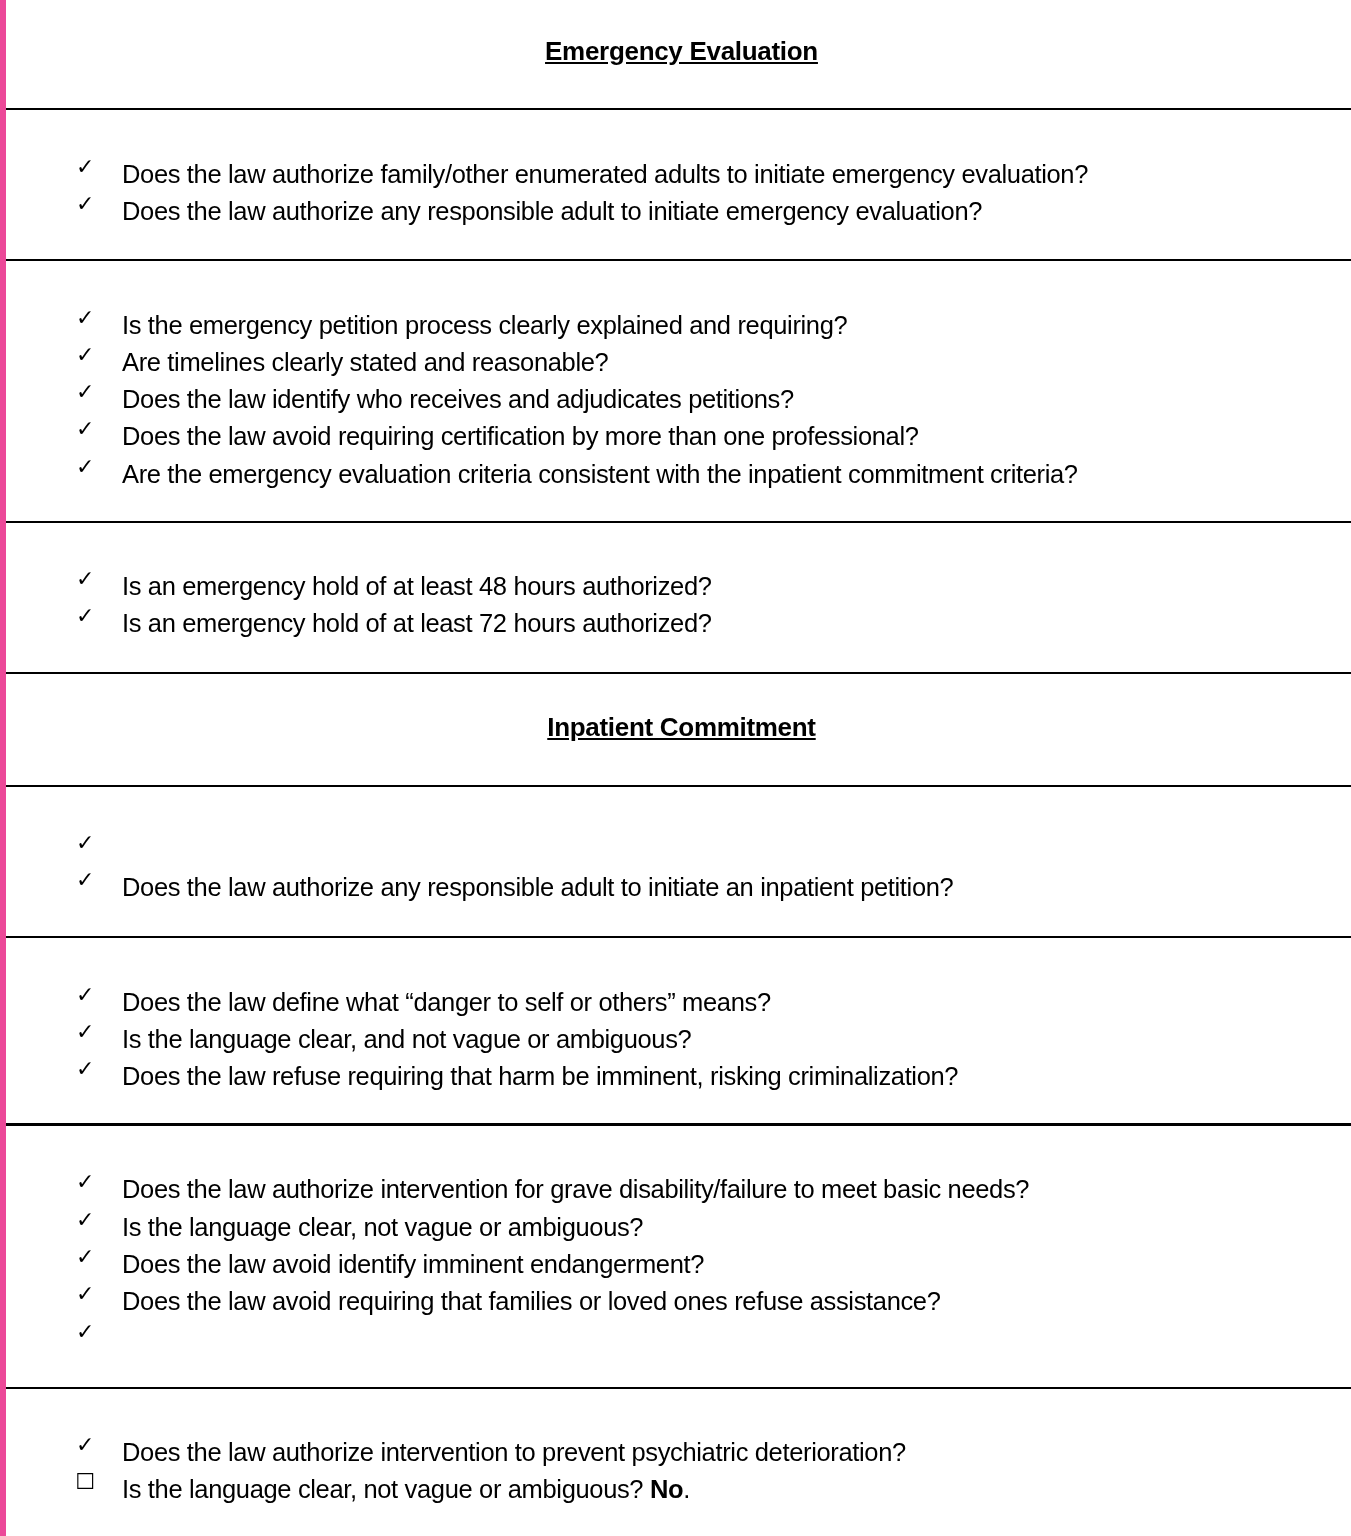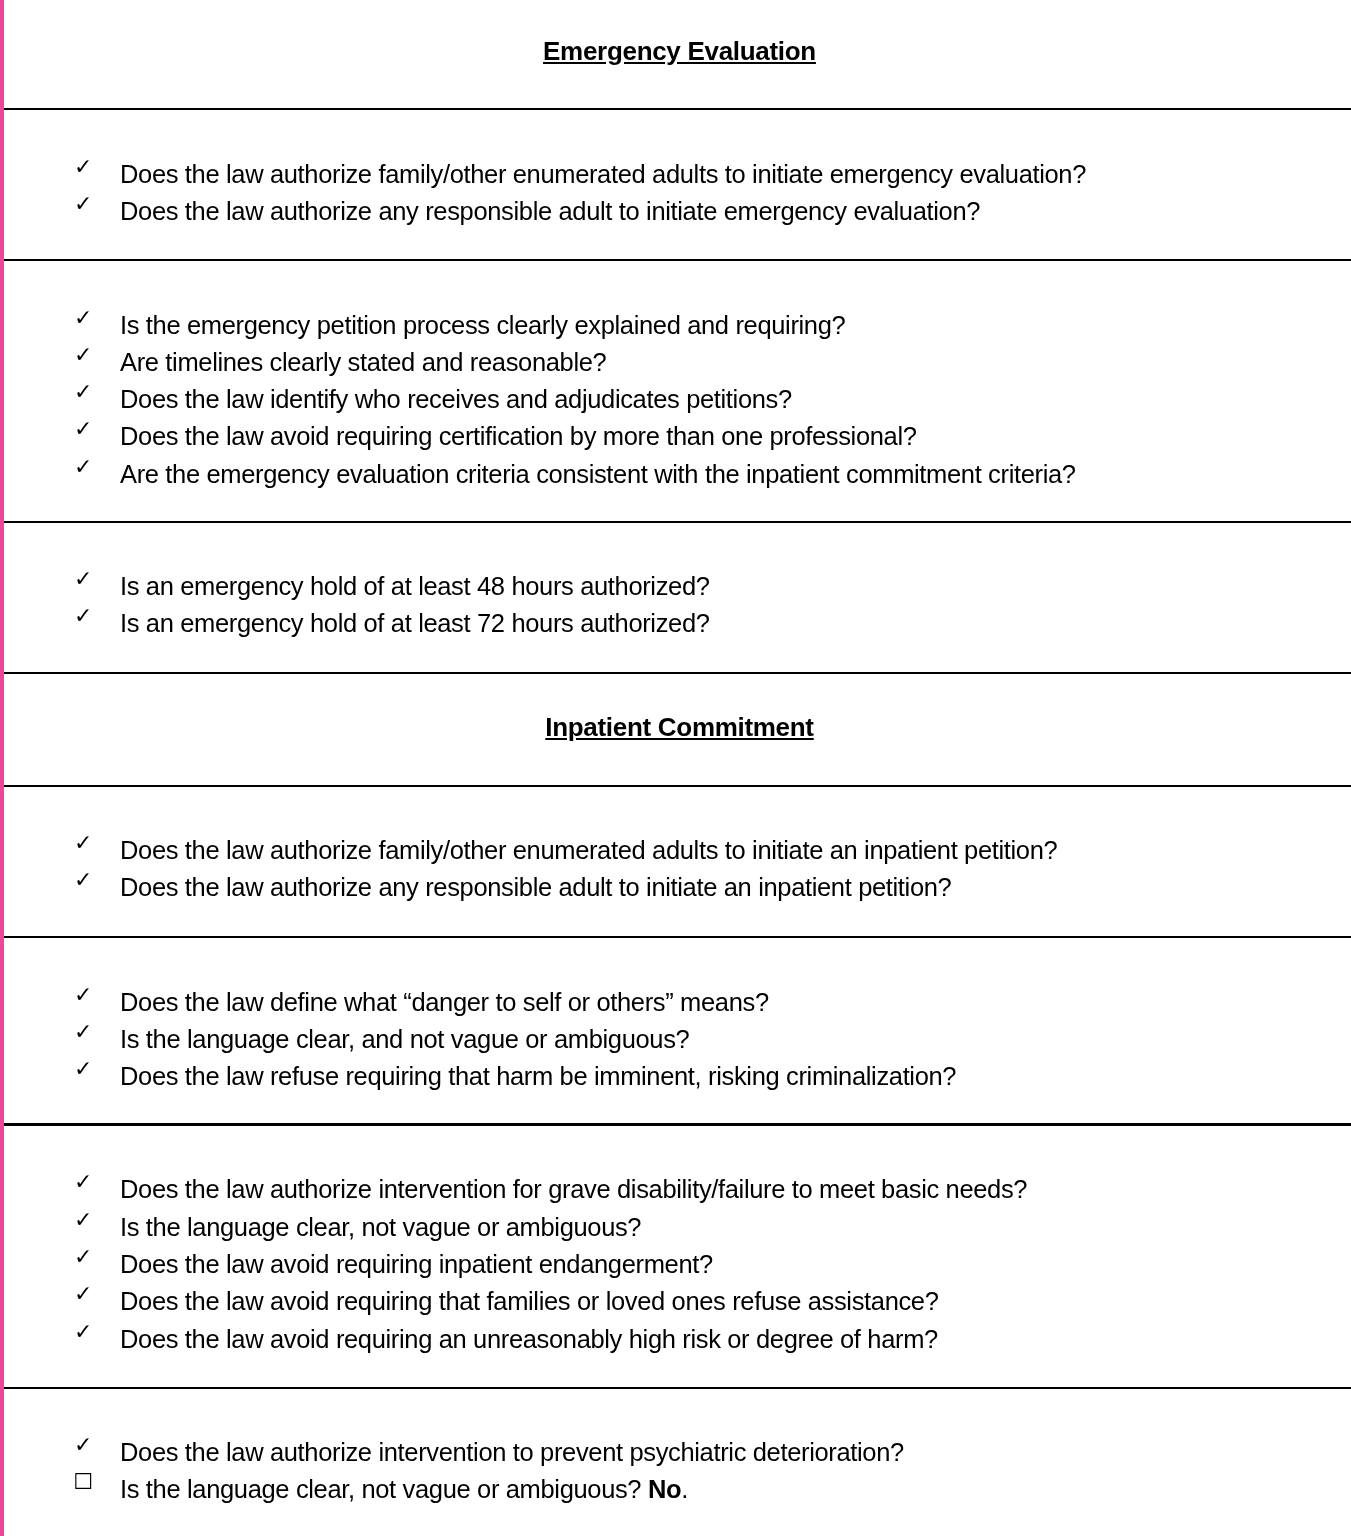--- a/index.html
+++ b/index.html
@@ -2,21 +2,21 @@
 <html><head>
   <meta charset="utf-8">
   <style>
     html, body { margin: 0; padding: 0; background: #ffffff; }
     body {
       width: 1351px; height: 1536px; overflow: hidden; position: relative;
       font-family: "Liberation Sans", sans-serif; color: #000;
     }
     .table {
       position: absolute; left: 0; top: 0; width: 1351px; height: 1536px;
-      border-left: 4px solid #ec4899; box-sizing: border-box;
+      border-left: 6px solid #ec4899; box-sizing: border-box;
     }
     .row {
       position: absolute; left: 0; width: 1351px; box-sizing: border-box;
       border-bottom: 2px solid #000;
     }
     .row.last { border-bottom: none; }
     .heading {
       position: absolute; left: 0; width: 100%; text-align: center;
       font-weight: bold; font-size: 26px; text-decoration: underline;
       letter-spacing: -0.3px;
@@ -88,21 +88,20 @@
     </div>
   </div>
 
   <div class="row" style="top:674px; height:113px;">
     <div class="heading" style="top:38px;">Inpatient Commitment</div>
   </div>
 
   <div class="row" style="top:787px; height:151px;">
     <div class="item" style="top:37px;">
       <span class="mark">✓</span>
-      <span class="text">Does the law authorize family/other enumerated adults to initiate an inpatient petition?</span>
     </div>
     <div class="item" style="top:74px;">
       <span class="mark">✓</span>
       <span class="text">Does the law authorize any responsible adult to initiate an inpatient petition?</span>
     </div>
   </div>
 
   <div class="row" style="top:938px; height:188px; border-bottom-width:3px;">
     <div class="item" style="top:38px;">
       <span class="mark">✓</span>
@@ -122,29 +121,28 @@
     <div class="item" style="top:37px;">
       <span class="mark">✓</span>
       <span class="text">Does the law authorize intervention for grave disability/failure to meet basic needs?</span>
     </div>
     <div class="item" style="top:75px;">
       <span class="mark">✓</span>
       <span class="text">Is the language clear, not vague or ambiguous?</span>
     </div>
     <div class="item" style="top:112px;">
       <span class="mark">✓</span>
-      <span class="text">Does the law avoid requiring inpatient endangerment?</span>
+      <span class="text">Does the law avoid identify imminent endangerment?</span>
     </div>
     <div class="item" style="top:149px;">
       <span class="mark">✓</span>
       <span class="text">Does the law avoid requiring that families or loved ones refuse assistance?</span>
     </div>
     <div class="item" style="top:187px;">
       <span class="mark">✓</span>
-      <span class="text">Does the law avoid requiring an unreasonably high risk or degree of harm?</span>
     </div>
   </div>
 
   <div class="row last" style="top:1389px; height:147px;">
     <div class="item" style="top:37px;">
       <span class="mark">✓</span>
       <span class="text">Does the law authorize intervention to prevent psychiatric deterioration?</span>
     </div>
     <div class="item" style="top:74px;">
       <span class="mark box">☐</span>

